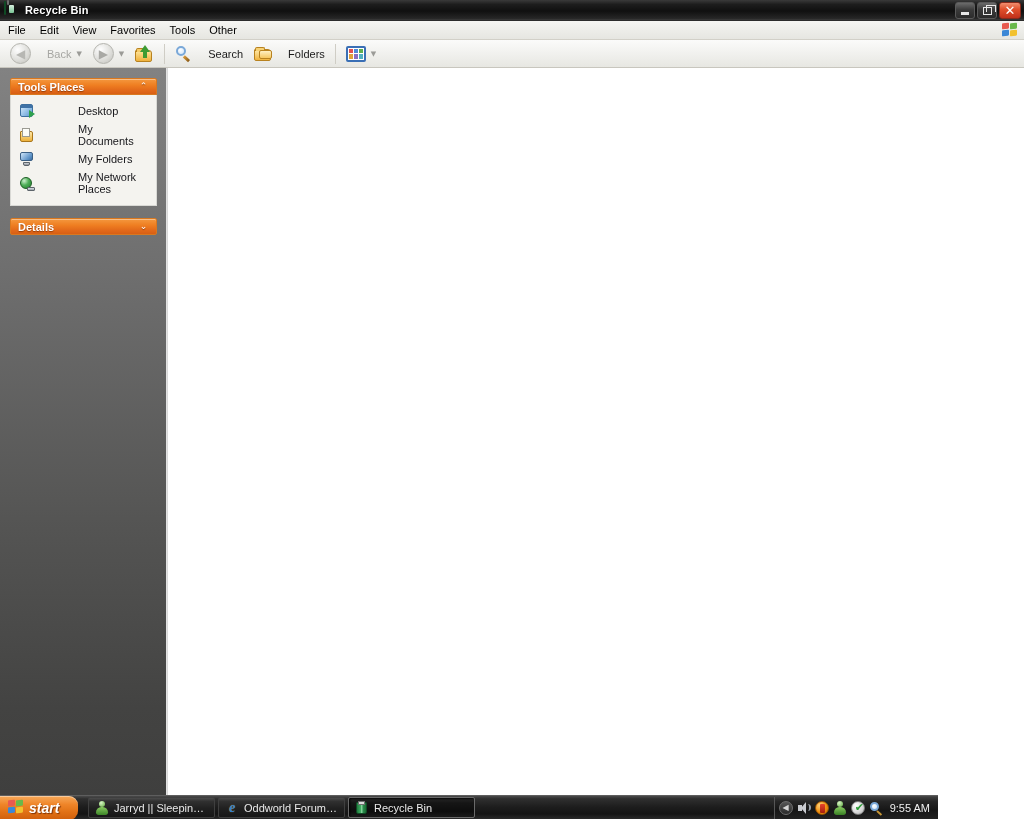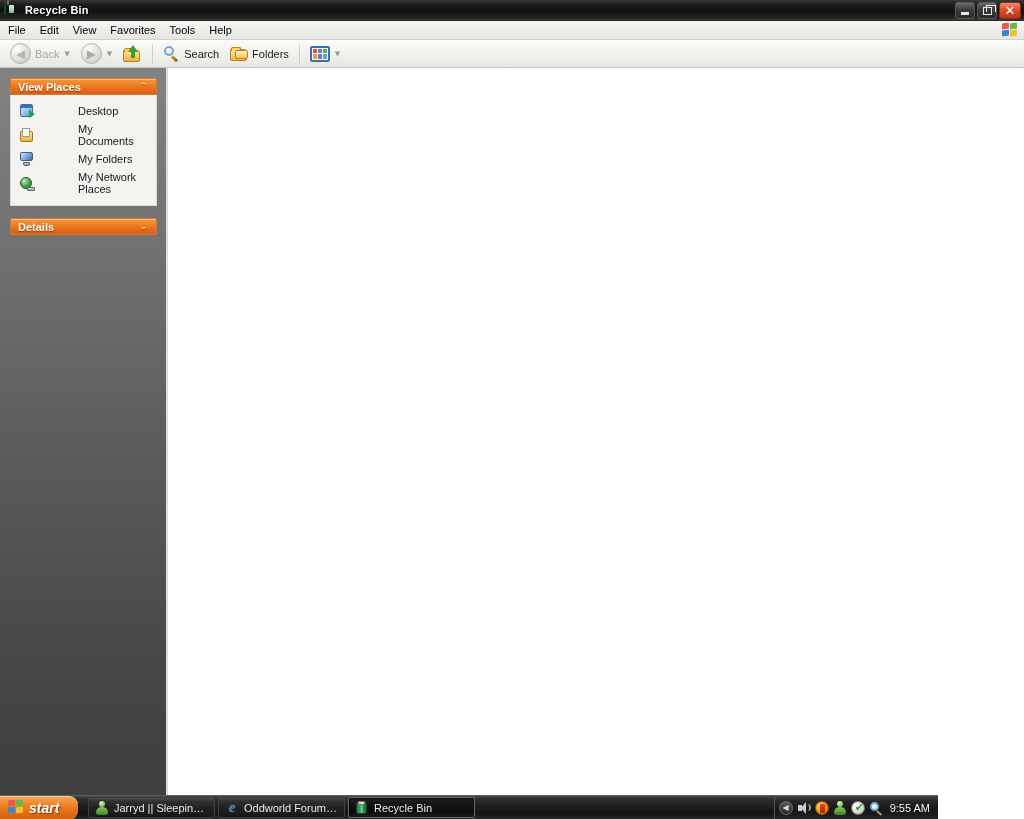--- a/index.html
+++ b/index.html
@@ -88,21 +88,21 @@
   }
 
   
   #toolbar {
     height: 28px;
     background: linear-gradient(to bottom, #fbfbfa 0%, #f1f1ee 50%, #e7e7e2 100%);
     border-bottom: 1px solid #c8c6be;
     display: flex; align-items: center; padding-left: 5px; gap: 1px;
   }
   .tb-btn { display: flex; align-items: center; gap: 4px; height: 24px; padding: 0 4px; border: 1px solid transparent; border-radius: 3px; }
-  .tb-label { font-size: 11px; color: #1a1a1a; }
+  .tb-label { font-size: 11px; color: #1a1a1a; margin-left: 12px; }
   .tb-label.dim { color: #a6a6a2; }
   .nav-circle {
     width: 21px; height: 21px; border-radius: 50%;
     display: flex; align-items: center; justify-content: center;
     background: radial-gradient(circle at 35% 30%, #fefefe, #dcdcd8 60%, #bdbdb8);
     border: 1px solid #b4b4ae;
   }
   .nav-circle .arr { font-size: 12px; line-height: 1; font-family: "DejaVu Sans", sans-serif; }
   .nav-circle.back .arr { color: #b7b7b3; }
   .nav-circle.fwd .arr { color: #a9a9a5; }
@@ -377,21 +377,21 @@
           </div>
       </div>
     </div>
 
     <div id="menubar">
       <div class="menu-item">File</div>
       <div class="menu-item">Edit</div>
       <div class="menu-item">View</div>
       <div class="menu-item">Favorites</div>
       <div class="menu-item">Tools</div>
-      <div class="menu-item">Help</div>
+      <div class="menu-item">Other</div>
 
       <div id="flag-icon">
         <span class="flagquad fq1"></span>
           <span class="flagquad fq2"></span>
         <span class="flagquad fq3"></span>
           <span class="flagquad fq4"></span>
       </div>
     </div>
 
     <div id="toolbar">
@@ -451,21 +451,21 @@
         <span class="caret">▼</span>
       </div>
     </div>
 
     <div id="body">
 
       <div id="sidebar">
 
         <div class="panel">
           <div class="panel-head">
-            <span class="panel-title">View Places</span>
+            <span class="panel-title">Tools Places</span>
             <span class="chev">⌃</span>
           </div>
           <div class="panel-body">
 
             <div class="place-row">
               <span class="ico16 ic-desktop">
                 <span class="sq"></span>
                   <span class="ar"></span>
               </span>
               <span class="place-label">Desktop</span>

